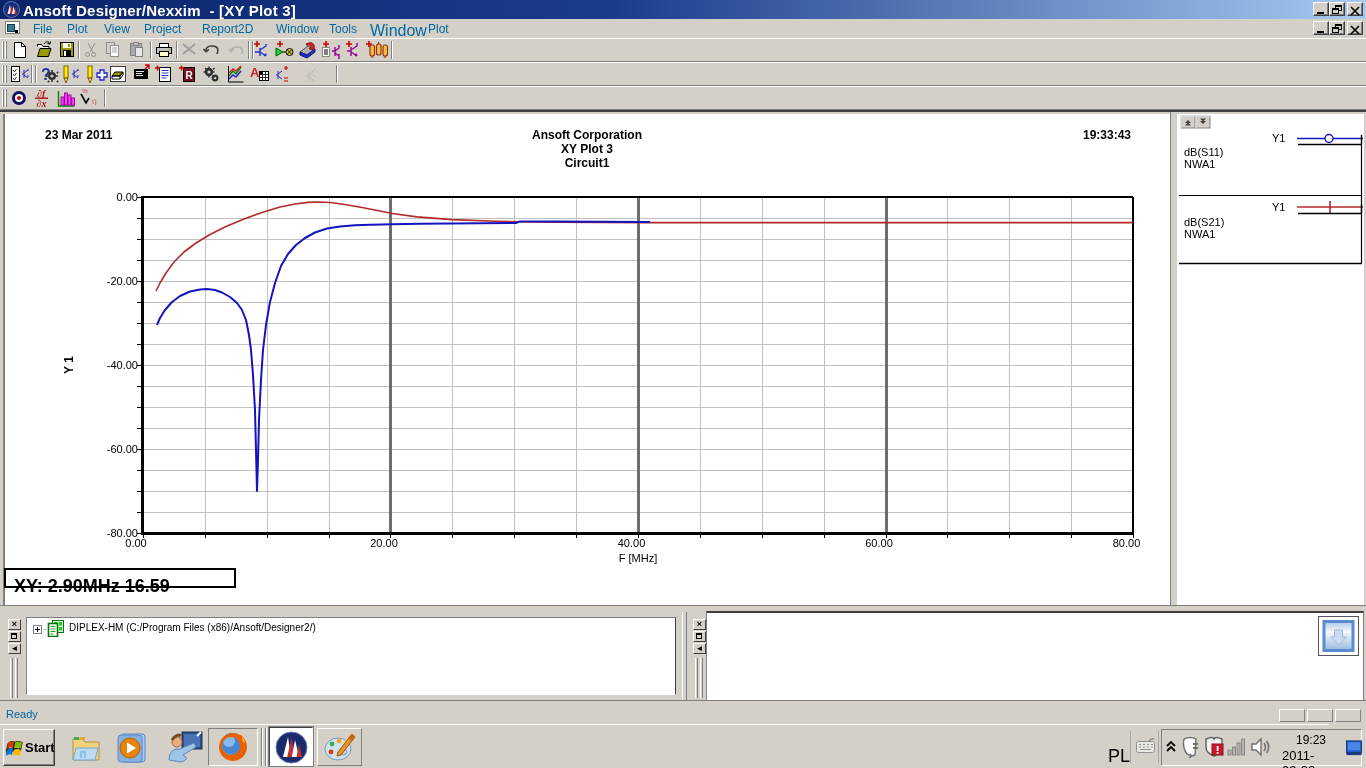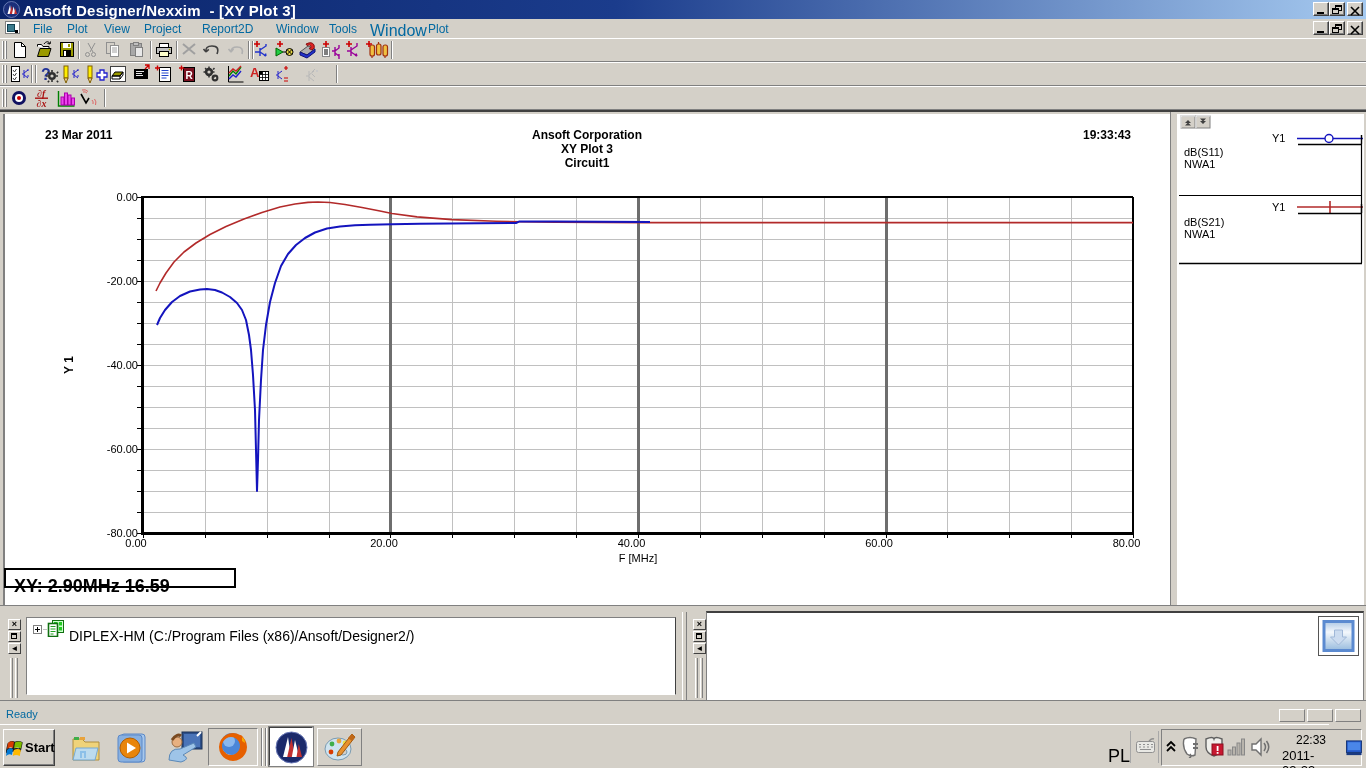--- a/index.html
+++ b/index.html
@@ -400,21 +400,21 @@
         <rect x="7" y="2" width="3.5" height="3.5"></rect>
         <rect x="12" y="2" width="3" height="3.5"></rect>
         <rect x="7" y="7" width="3.5" height="3.5"></rect>
         <rect x="12" y="7" width="3" height="3.5"></rect>
       </g>
     <rect x="1.5" y="3.5" width="9" height="13" fill="#fff" stroke="#107010" stroke-width="1.6"></rect>
     <g stroke="#20a020" stroke-width="1.2">
         <path d="M3.5 6.5 h5 M3.5 9 h5 M3.5 11.5 h5 M3.5 14 h3"></path>
       </g>
   </svg>
-  <span class="abs" style="left:42px;top:10px;font-size:14px">DIPLEX-HM (C:/Program Files (x86)/Ansoft/Designer2/)</span>
+  <span class="abs" style="left:42px;top:4px;font-size:10px">DIPLEX-HM (C:/Program Files (x86)/Ansoft/Designer2/)</span>
 </div>
 <div class="abs" style="left:682px;top:612px;width:5px;height:91px;background:#d4d0c8;border-left:1px solid #fff;border-right:1px solid #808080"></div>
 
 <div class="abs" style="left:693px;top:619px;width:13px;height:11px;background:#d4d0c8;border:1px solid;border-color:#fff #404040 #404040 #fff;font-size:9px;text-align:center;line-height:9px;font-weight:bold">×</div>
 <div class="abs" style="left:693px;top:631px;width:13px;height:11px;background:#d4d0c8;border:1px solid;border-color:#fff #404040 #404040 #fff">
     <div class="abs" style="left:2px;top:1px;width:6px;height:6px;border:1px solid #000;border-top-width:2px"></div>
   </div>
 <div class="abs" style="left:693px;top:643px;width:13px;height:11px;background:#d4d0c8;border:1px solid;border-color:#fff #404040 #404040 #fff;font-size:8px;text-align:center;line-height:9px">◄</div>
 <div class="abs" style="left:695px;top:658px;width:3px;height:40px;background:#d4d0c8;border-left:1px solid #fff;border-right:1px solid #808080"></div>
 <div class="abs" style="left:700px;top:658px;width:3px;height:40px;background:#d4d0c8;border-left:1px solid #fff;border-right:1px solid #808080"></div>
@@ -551,20 +551,20 @@
         <rect x="5.5" y="9" width="3" height="8"></rect>
         <rect x="10" y="5" width="3" height="12"></rect>
         <rect x="14.5" y="1" width="3" height="16"></rect>
       </g>
   </svg>
 
   <svg class="abs" style="left:1250px;top:12px" width="21" height="20" viewBox="0 0 21 20">
     <path d="M2 7 h4 l5-5 v16 l-5-5 h-4 z" fill="#fff" stroke="#707070" stroke-width="1.4"></path>
     <path d="M14 6 q3 4 0 8 M16.5 4 q4.5 6 0 12" fill="none" stroke="#707070" stroke-width="1.5"></path>
   </svg>
-  <span class="abs" style="left:1296px;top:8px;font-size:12px">22:33</span>
+  <span class="abs" style="left:1296px;top:8px;font-size:12px">19:23</span>
   <span class="abs" style="left:1282px;top:23px;font-size:13px">2011-03-23</span>
   <svg class="abs" style="left:1345px;top:15px" width="18" height="16" viewBox="0 0 19 18">
     <rect x="1" y="1" width="17" height="13" fill="#2458c8" stroke="#103070"></rect>
     <rect x="2.5" y="2.5" width="14" height="9" fill="#4a86e8"></rect>
     <rect x="1" y="14" width="17" height="3" fill="#1a3a80"></rect>
   </svg>
 </div>
 
 </body></html>

